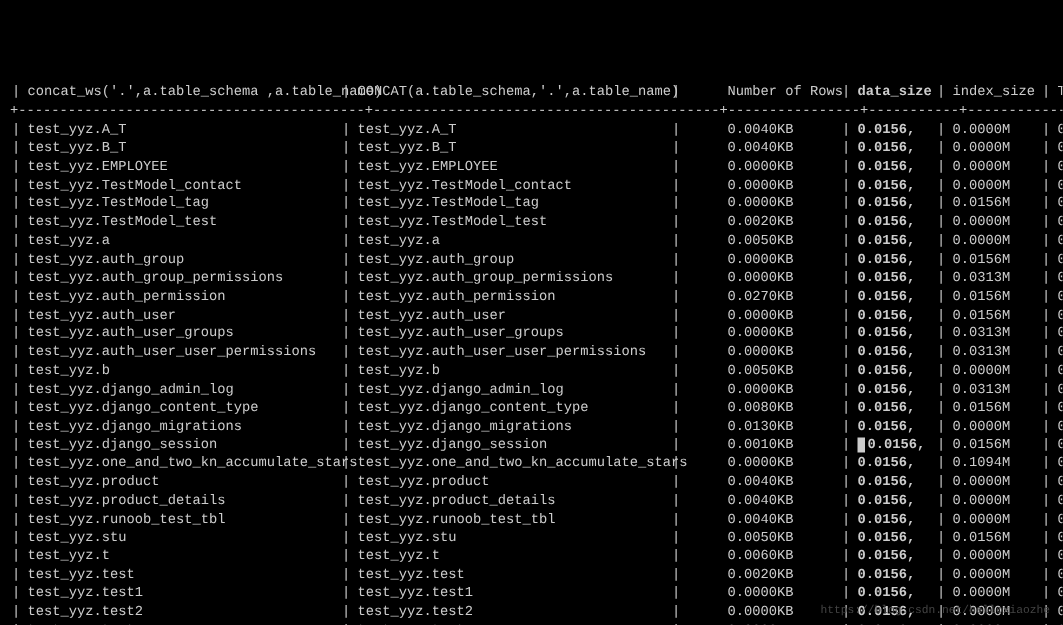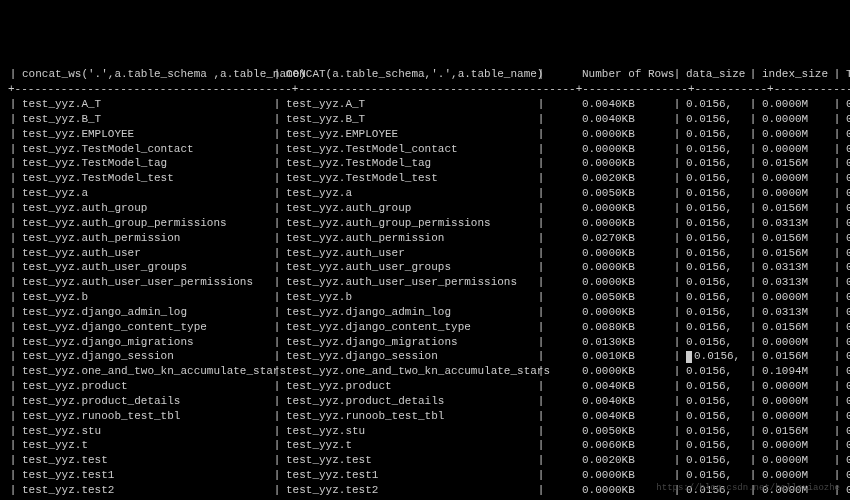--- a/index.html
+++ b/index.html
@@ -15,21 +15,21 @@
     box-sizing: border-box;
     overflow: hidden;
     white-space: pre;
   }
   .sep { color: #ccc; }
   .row span { display: inline-block; }
   .pipe { width: 10px; text-align: center; }
   .c1 { width: 250px; padding-left: 4px; }
   .c2 { width: 250px; padding-left: 4px; }
   .c3 { width: 90px; padding-left: 4px; margin-left: 32px; }
-  .c4 { width: 62px; padding-left: 4px; }
+  .c4 { width: 62px; padding-left: 4px; font-weight: bold; }
   .c5 { width: 70px; padding-left: 4px; }
   .c6 { width: 55px; padding-left: 4px; }
   .watermark {
     position: absolute;
     right: 10px;
     bottom: 6px;
     font-size: 9px;
     color: #444;
   }
   .cursor {

